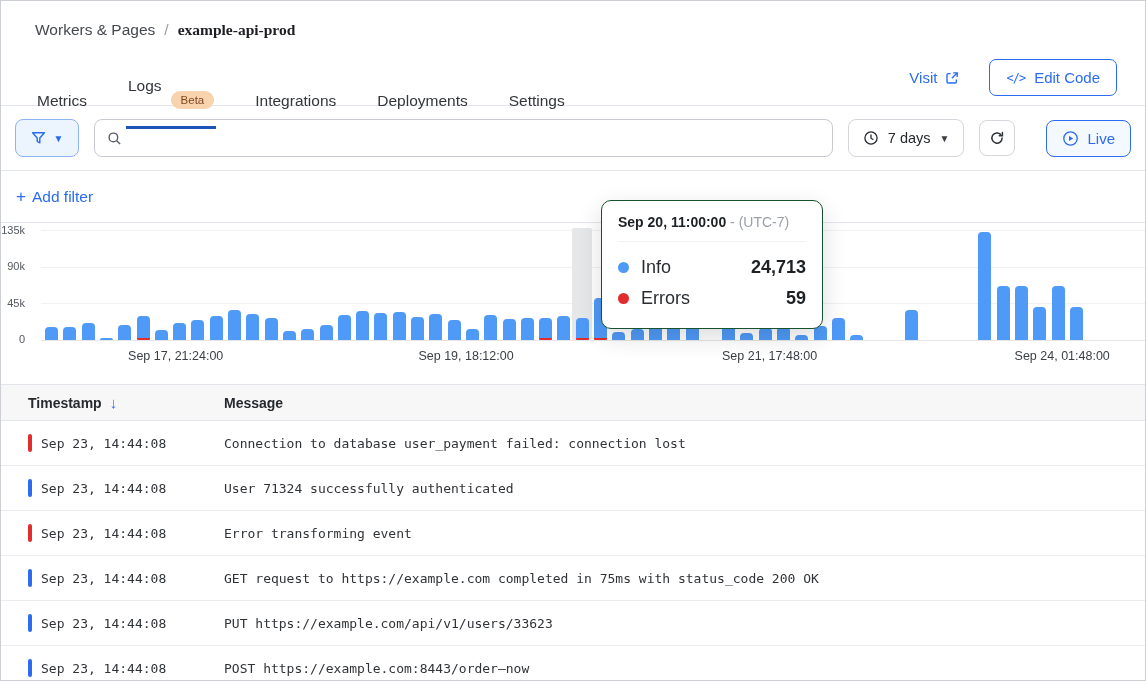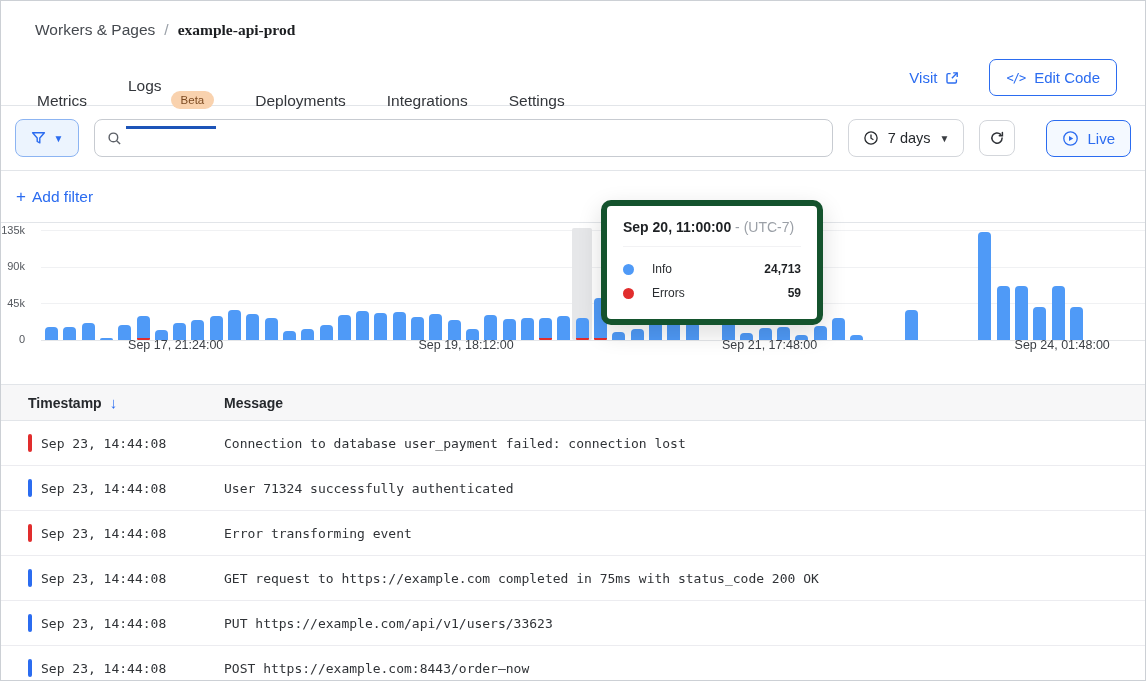--- a/index.html
+++ b/index.html
@@ -51,28 +51,28 @@
   .ylab { position:absolute; right:1112px; left:0; text-align:right; padding-right:8px; font-size:11px;
           color:#54585e; height:13px; line-height:13px; }
   .y0{top:1px} .y1{top:37px} .y2{top:74px} .y3{top:110px}
   .plot { position:absolute; left:40px; right:0; top:7px; height:110px; }
   .gridline { position:absolute; left:0; right:0; height:1px; background:#f0f1f3; }
   .gridline.base { background:#e4e6e9; }
   .hover-band { position:absolute; top:-2px; bottom:0; width:20px; background:#e6e7e9; border-radius:2px; }
   .bar { position:absolute; bottom:0; width:13px; display:flex; flex-direction:column; }
   .bar .info-seg { background:var(--bar-blue,#4f9af7); border-radius:4px 4px 0 0; flex:1; }
   .bar .err-seg { background:var(--error-red,#e12d2d); border-radius:0 0 1px 1px; }
-  .xlab { position:absolute; top:108px; transform:translateX(-50%); font-size:12.5px; color:#3c4046; white-space:nowrap; }
-  
-  .tooltip { position:absolute; left:600px; top:199px; width:222px; background:#fff; border:6px solid #14532d;
+  .xlab { position:absolute; top:119px; transform:translateX(-50%); font-size:12.5px; color:#3c4046; white-space:nowrap; }
+  
+  .tooltip { position:absolute; left:600px; top:199px; width:222px; background:#fff; border:1px solid #14532d;
            border-radius:10px; box-shadow:0 8px 24px rgba(0,0,0,.14); z-index:30; padding:13px 16px 14px; }
   .tt-title { font-size:14px; padding-bottom:11px; border-bottom:1px solid #f2f2f4; margin-bottom:10px; }
   .tt-title .t-bold { font-weight:700; color:#1e2124; }
   .tt-title .t-dim { color:#9ba0a7; }
-  .tt-row { display:flex; align-items:center; gap:18px; padding:5px 0; font-size:12px; color:#2a2d31; }
+  .tt-row { display:flex; align-items:center; gap:12px; padding:5px 0; font-size:18px; color:#2a2d31; }
   .tt-dot { width:11px; height:11px; border-radius:50%; flex:none; }
   .tt-val { margin-left:auto; font-weight:700; color:#1e2124; }
   
   .thead { display:flex; align-items:center; height:37px; background:#f7f7f8; border-top:1px solid #e2e5e9;
            border-bottom:1px solid #e2e5e9; font-size:14px; font-weight:700; color:#26292d; }
   .col-ts { width:196px; padding-left:27px; display:flex; align-items:center; gap:8px; flex:none; }
   .sort-arrow { color:var(--accent,#2b6cf0); font-weight:400; font-size:15px; cursor:pointer; }
   .trow { display:flex; align-items:center; height:45px; border-bottom:1px solid #ececf0; cursor:pointer; }
   .mono { font-family:"DejaVu Sans Mono", monospace; font-size:13px; color:#303337; }
   .indicator { width:4px; height:18px; border-radius:2px; margin-left:27px; margin-right:9px; flex:none; }
@@ -95,24 +95,24 @@
     </div>
     <div class="tabs-row">
       <div class="tab">
         <span>Metrics</span>
       </div>
       <div class="tab active">
         <span>Logs</span>
         <span class="badge">Beta</span>
       </div>
       <div class="tab">
+        <span>Integrations</span>
+      </div>
+      <div class="tab">
         <span>Deployments</span>
-      </div>
-      <div class="tab">
-        <span>Integrations</span>
       </div>
       <div class="tab">
         <span>Settings</span>
       </div>
     </div>
     <div class="header-actions">
       <div class="visit-link">
         <span>Visit</span>
         <span>
           <svg width="14" height="14" viewBox="0 0 14 14" fill="none" stroke="#2b6cf0" stroke-width="1.4">

